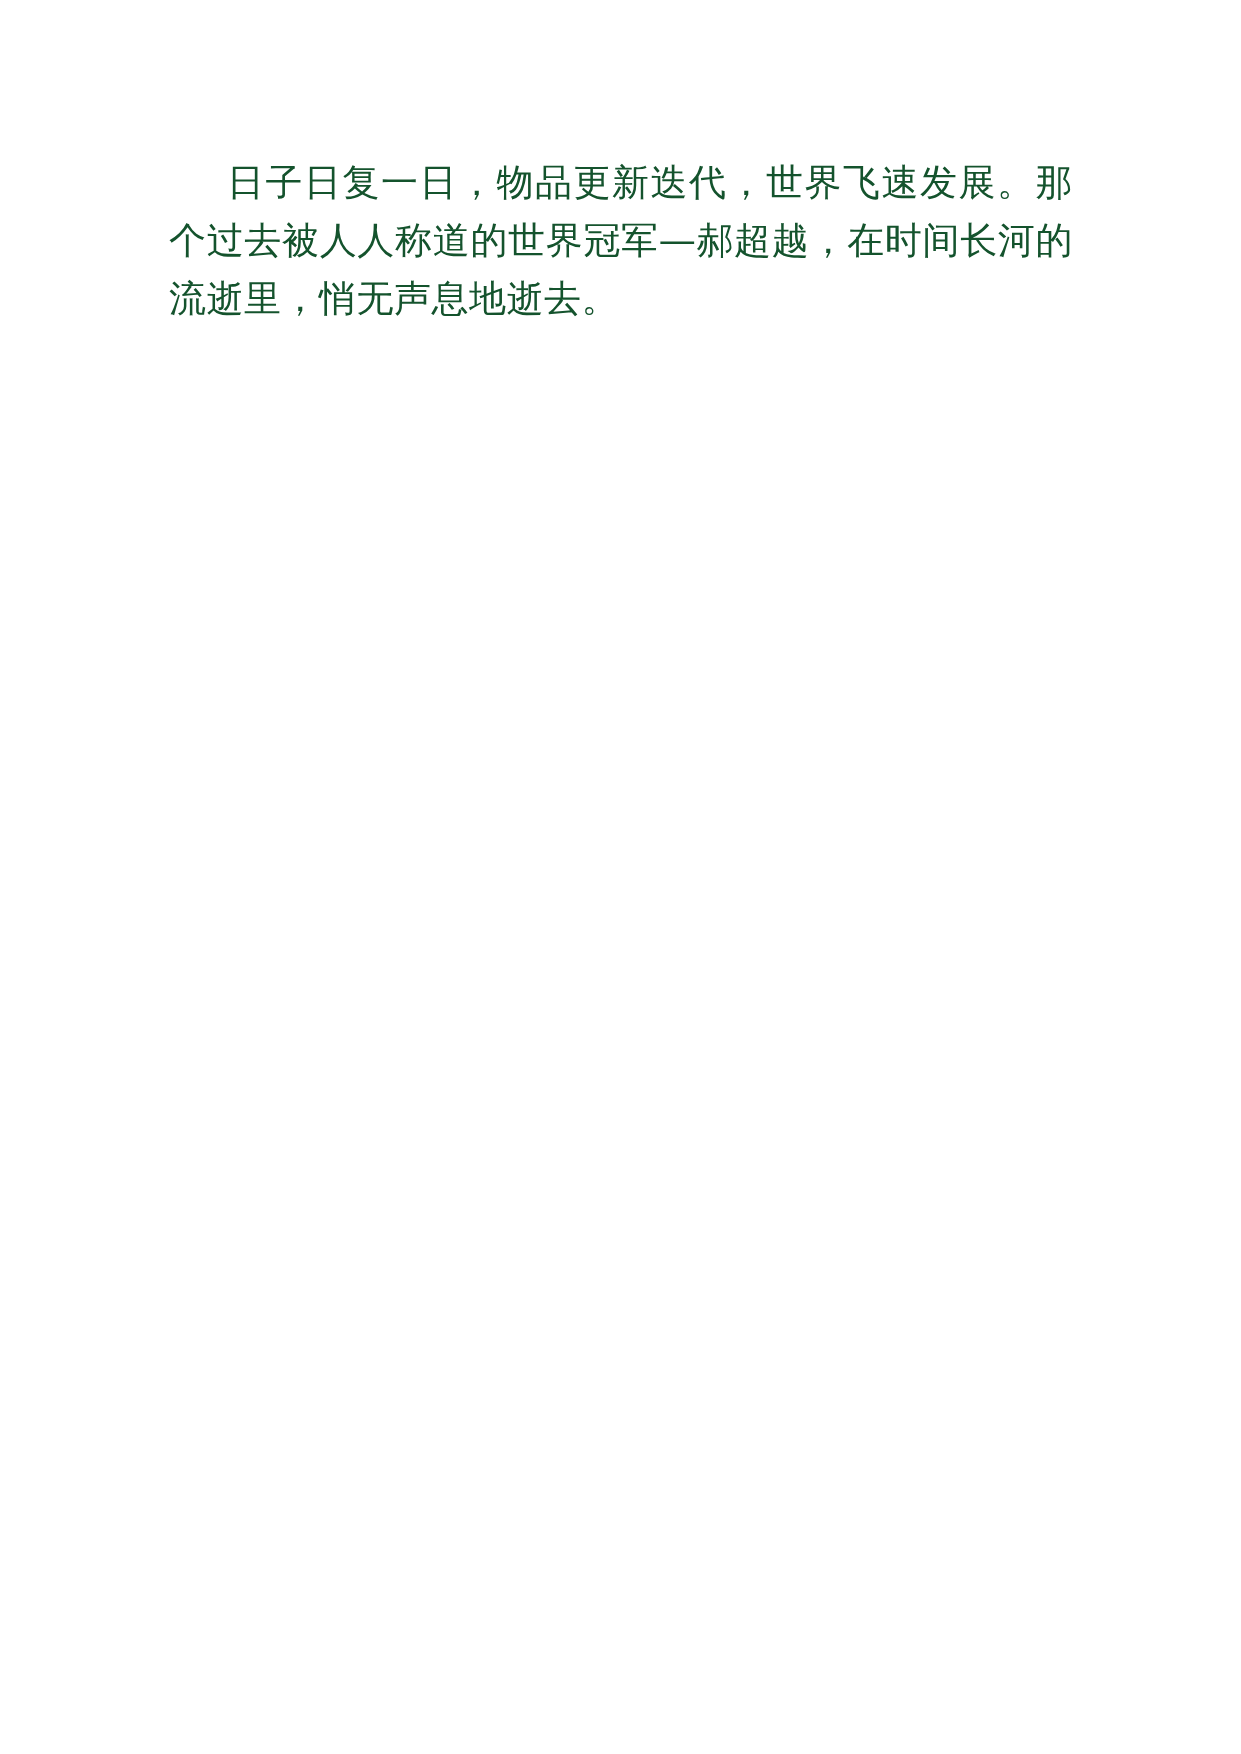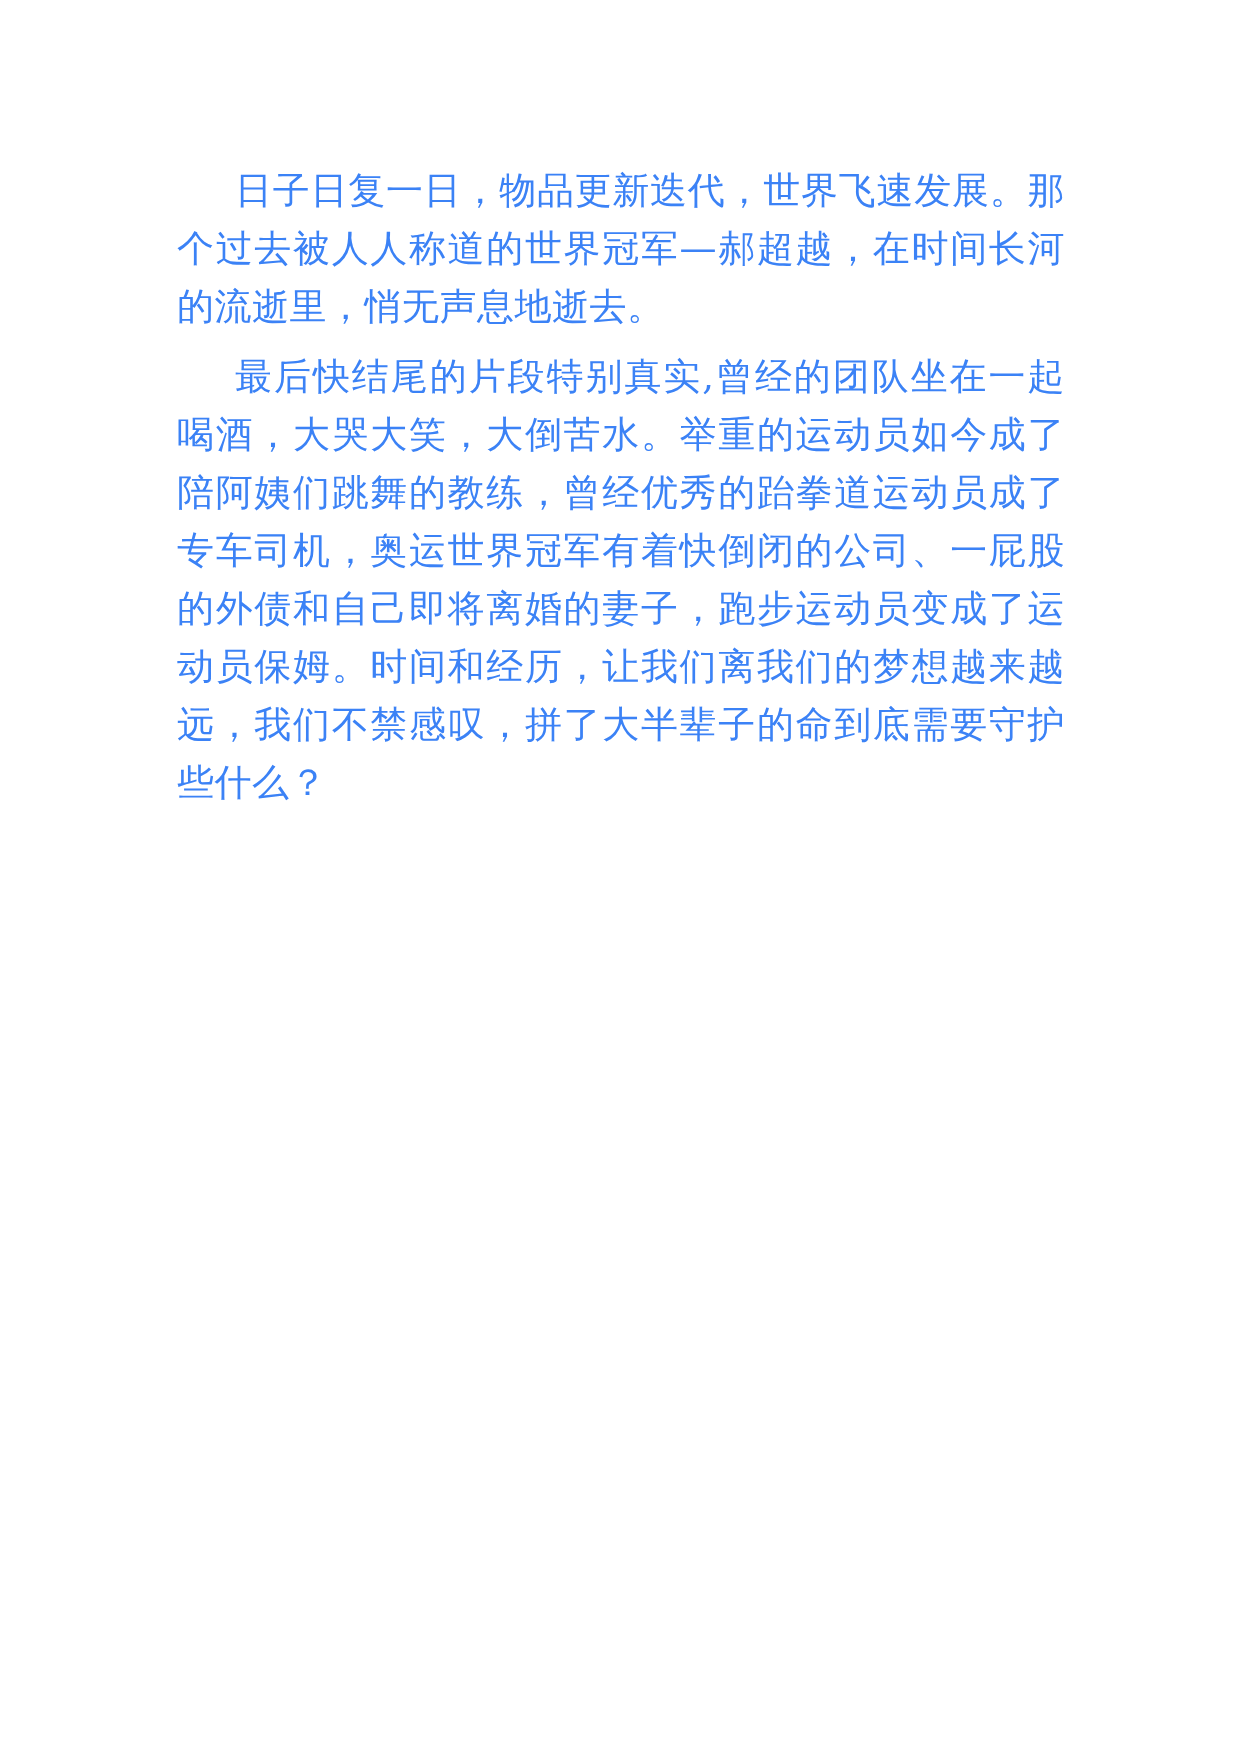--- a/index.html
+++ b/index.html
@@ -14,35 +14,34 @@
     background: #ffffff;
     overflow: hidden;
   }
   .text-block {
     position: absolute;
     left: 165px;
     top: 150px;
     width: 912px;
   }
   p.para {
-    margin: 12px;
+    margin: 4px;
     padding: 0;
     font-family: "DejaVu Serif", "Liberation Serif", serif;
     font-weight: normal;
     font-size: 37px;
     line-height: 58px;
-    color: #3b82f6;
+    color: #14532d;
     text-align: justify;
     text-justify: inter-ideograph;
     text-indent: 58px;
     letter-spacing: 0.5px;
     word-break: break-all;
   }
 </style>
 </head>
 <body>
 
 <div class="page">
   <div class="text-block">
     <p class="para">日子日复一日，物品更新迭代，世界飞速发展。那个过去被人人称道的世界冠军—郝超越，在时间长河的流逝里，悄无声息地逝去。</p>
-    <p class="para">最后快结尾的片段特别真实,曾经的团队坐在一起喝酒，大哭大笑，大倒苦水。举重的运动员如今成了陪阿姨们跳舞的教练，曾经优秀的跆拳道运动员成了专车司机，奥运世界冠军有着快倒闭的公司、一屁股的外债和自己即将离婚的妻子，跑步运动员变成了运动员保姆。时间和经历，让我们离我们的梦想越来越远，我们不禁感叹，拼了大半辈子的命到底需要守护些什么？</p>
   </div>
 </div>
 
 </body></html>

